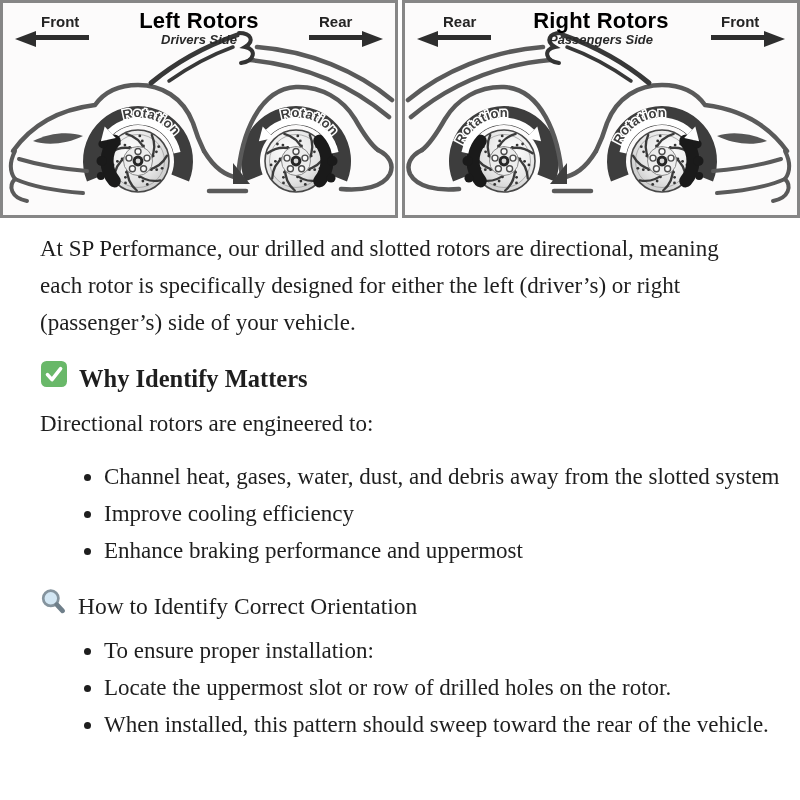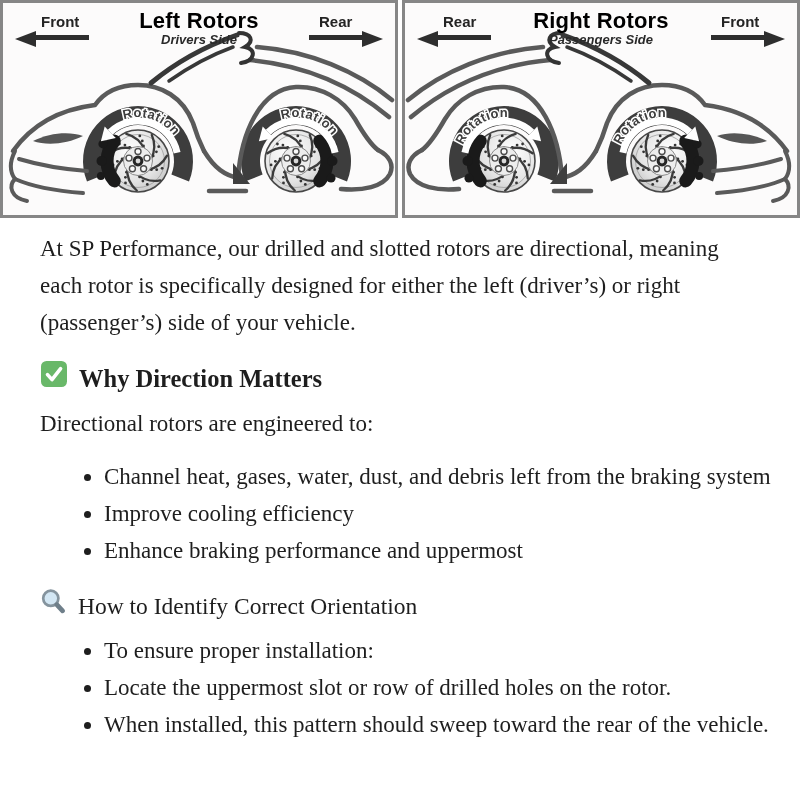--- a/index.html
+++ b/index.html
@@ -346,27 +346,27 @@
 
     <p class="intro">At SP Performance, our drilled and slotted rotors are directional, meaning each rotor is specifically designed for either the left (driver’s) or right (passenger’s) side of your vehicle.</p>
 
     <h2 class="sec-heading">
       <span class="icon">
         <svg width="28" height="28" viewBox="0 0 28 28">
             <rect x="1" y="1" width="26" height="26" rx="5.5" fill="#69b869"></rect>
             <path d="M7.5 14.6 L12 19.6 L20.6 8.6" fill="none" stroke="#ffffff" stroke-width="3.6" stroke-linecap="round" stroke-linejoin="round"></path>
           </svg>
       </span>
-      <span class="htext">Why Direction Matters</span>
+      <span class="htext">Why Identify Matters</span>
     </h2>
 
     <p class="lead">Directional rotors are engineered to:</p>
 
     <ul class="list-a">
-      <li>Channel heat, gases, water, dust, and debris left from the braking system</li>
+      <li>Channel heat, gases, water, dust, and debris away from the slotted system</li>
       <li>Improve cooling efficiency</li>
       <li>Enhance braking performance and uppermost</li>
     </ul>
 
     <h2 class="sec-heading plain">
       <span class="icon">
         <svg width="27" height="27" viewBox="0 0 27 27">
             <circle cx="10.8" cy="10.3" r="7.6" fill="#d3e7f4" stroke="#85949e" stroke-width="2.7"></circle>
             <line x1="16.8" y1="16.7" x2="22.6" y2="22.8" stroke="#6f7f8a" stroke-width="4.8" stroke-linecap="round"></line>
           </svg>

